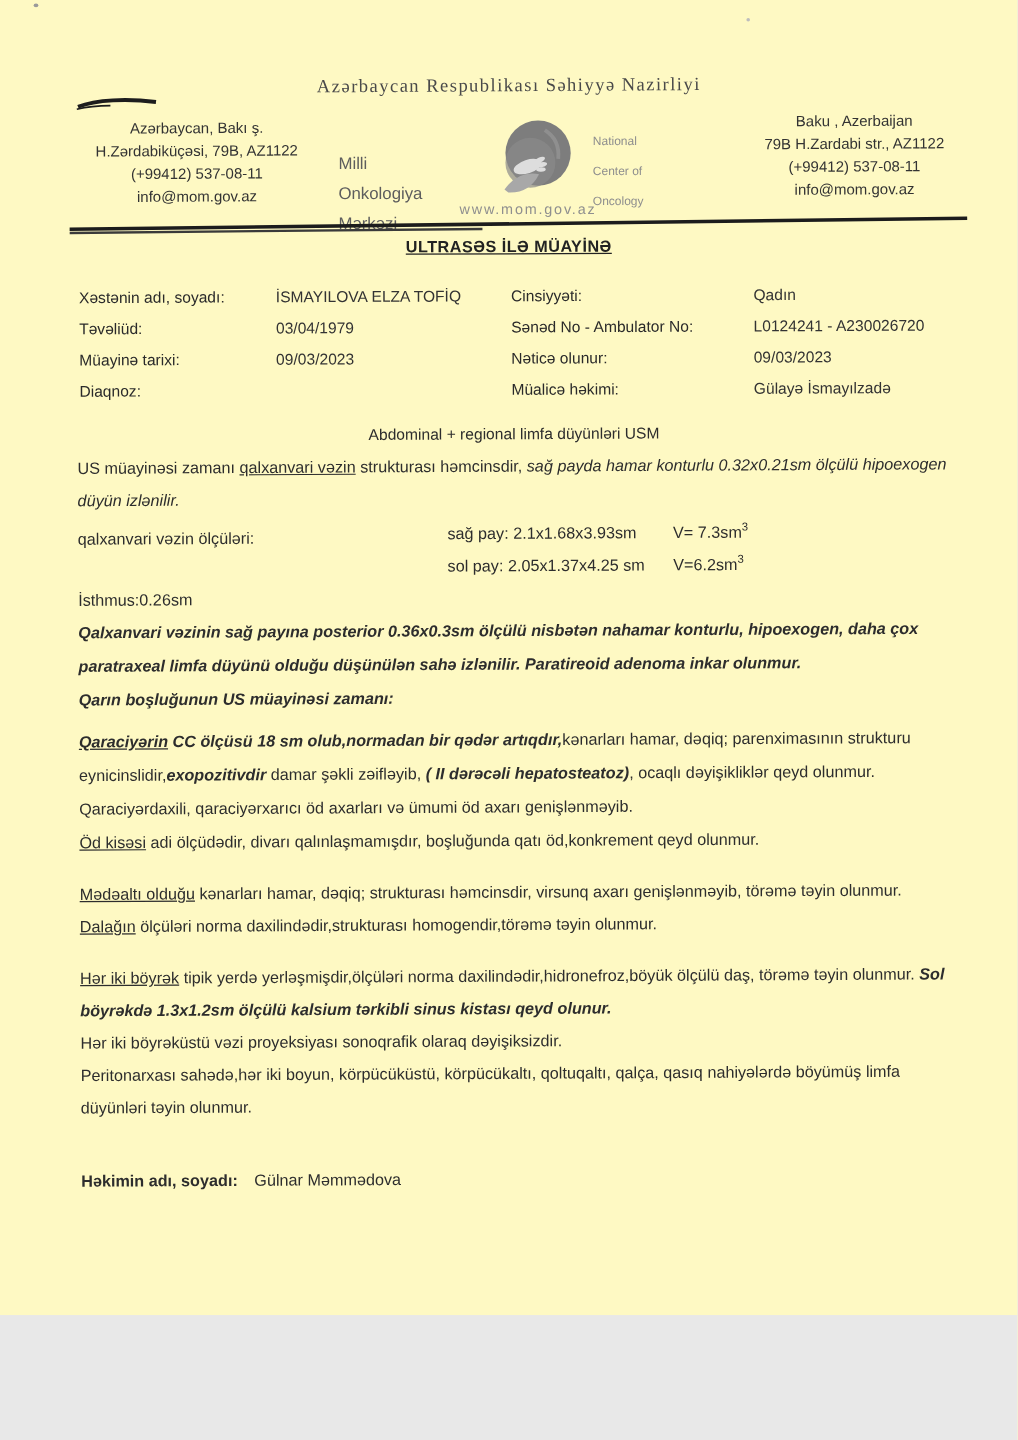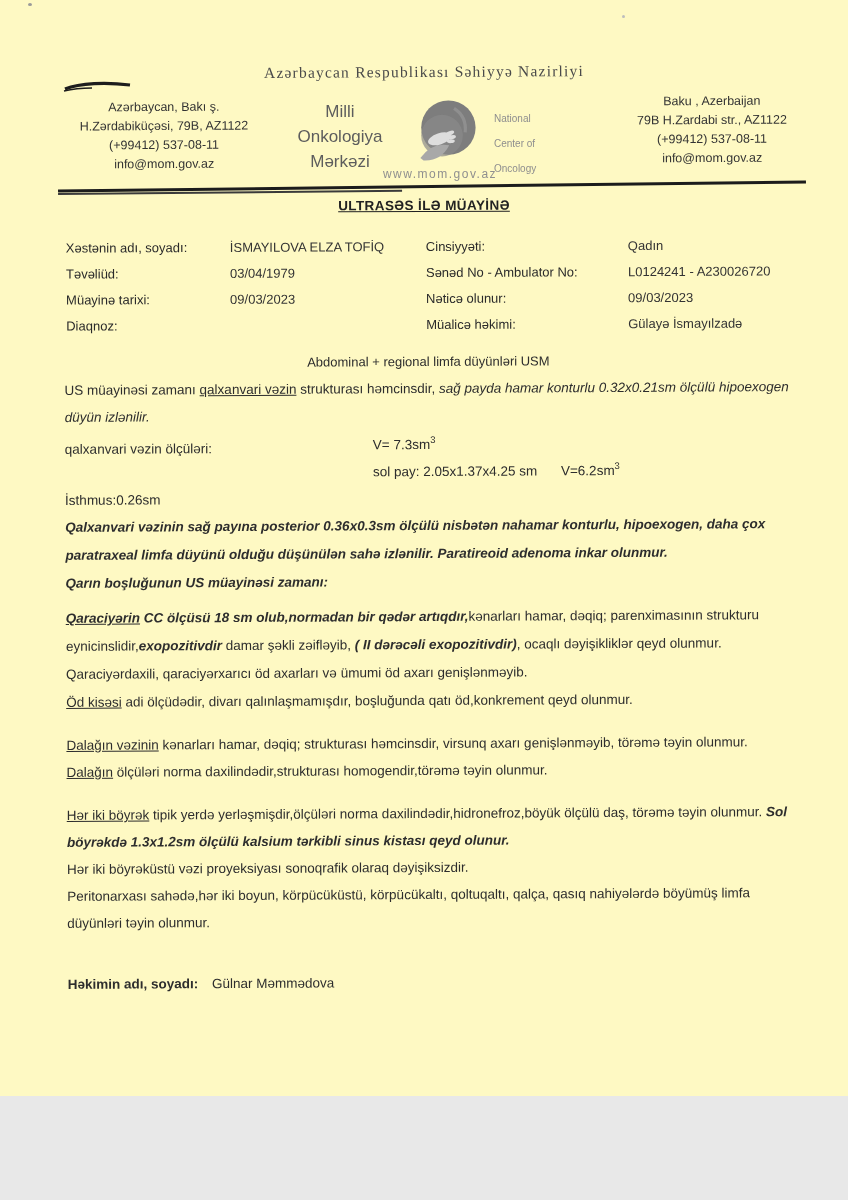--- a/index.html
+++ b/index.html
@@ -21,21 +21,21 @@
     position:absolute;top:63px;left:0;right:0;
     text-align:center;
     font-family:"Liberation Serif", serif;
     font-size:15.5px;letter-spacing:1.2px;color:#4a4a4a;
     transform:rotate(-0.35deg);
   }
   .addr{position:absolute;text-align:center;font-size:12.5px;line-height:19px;color:#333;}
   .addr-left{top:98px;left:40px;width:248px;transform:rotate(-0.3deg);}
   .addr-right{top:92px;left:588px;width:248px;transform:rotate(-0.3deg);}
   .logo-svg{position:absolute;top:94px;left:406px;width:80px;height:80px;}
-  .logo-az{position:absolute;top:99px;left:282px;width:116px;text-align:center;font-size:17px;line-height:25px;color:#5d5d5d;}
+  .logo-az{position:absolute;top:124px;left:282px;width:116px;text-align:left;font-size:14px;line-height:25px;color:#5d5d5d;}
   .logo-en{position:absolute;top:106px;left:494px;width:130px;text-align:left;font-size:10px;line-height:25px;color:#8e8e8e;}
   .website{position:absolute;top:167px;left:0;right:0;text-align:center;font-size:12px;letter-spacing:1.5px;color:#8f8f8f;transform:translateX(16px);}
   .rule{position:absolute;top:185px;left:58px;width:748px;height:3px;background:#1c1c1c;transform:rotate(-0.7deg);}
   .rule:after{content:"";position:absolute;left:0;top:4px;width:46%;height:2px;background:#3a3a3a;transform:rotate(0.15deg);}
   
   .doc-title{
     position:absolute;top:198px;left:0;right:0;text-align:center;
     font-size:13.5px;font-weight:bold;letter-spacing:0.4px;
     text-decoration:underline;color:#222;
     transform:rotate(-0.2deg);
@@ -167,44 +167,45 @@
   <div class="body">
 
     <p class="section-heading">Abdominal + regional limfa düyünləri USM</p>
 
     <p class="p1"><span>US müayinəsi zamanı </span><span class="u">qalxanvari vəzin</span><span> strukturası həmcinsdir, </span><span class="i">sağ payda hamar konturlu 0.32x0.21sm ölçülü hipoexogen düyün izlənilir.</span></p>
 
     <div class="thyroid">
       <div class="tlabel">qalxanvari vəzin ölçüləri:</div>
       <div class="rows">
         <div class="trow">
+          <span>sağ pay: 2.1x1.68x3.93sm</span>
           <span><span>V= 7.3sm</span><sup>3</sup></span>
         </div>
         <div class="trow">
           <span>sol pay: 2.05x1.37x4.25 sm</span>
           <span><span>V=6.2sm</span><sup>3</sup></span>
         </div>
       </div>
     </div>
 
     <p class="isthmus">İsthmus:0.26sm</p>
 
     <p class="p2 bi">Qalxanvari vəzinin sağ payına posterior 0.36x0.3sm ölçülü nisbətən nahamar konturlu, hipoexogen, daha çox paratraxeal limfa düyünü olduğu düşünülən sahə izlənilir. Paratireoid adenoma inkar olunmur.</p>
 
     <p class="h2 bi">Qarın boşluğunun US müayinəsi zamanı:</p>
 
     <div class="block3">
-      <p><span class="biu">Qaraciyərin</span><span class="bi"> CC ölçüsü 18 sm olub,normadan bir qədər artıqdır,</span><span>kənarları hamar, dəqiq; parenximasının strukturu eynicinslidir,</span><span class="bi">exopozitivdir</span><span> damar şəkli zəifləyib,  </span><span class="bi">( II dərəcəli exopozitivdir)</span><span>, ocaqlı dəyişikliklər qeyd olunmur.</span></p>
+      <p><span class="biu">Qaraciyərin</span><span class="bi"> CC ölçüsü 18 sm olub,normadan bir qədər artıqdır,</span><span>kənarları hamar, dəqiq; parenximasının strukturu eynicinslidir,</span><span class="bi">exopozitivdir</span><span> damar şəkli zəifləyib,  </span><span class="bi">( II dərəcəli hepatosteatoz)</span><span>, ocaqlı dəyişikliklər qeyd olunmur.</span></p>
       <p>Qaraciyərdaxili, qaraciyərxarıcı öd axarları və ümumi öd axarı genişlənməyib.</p>
     </div>
 
     <p class="p5"><span class="u">Öd kisəsi</span><span> adi ölçüdədir, divarı qalınlaşmamışdır, boşluğunda qatı öd,konkrement qeyd olunmur.</span></p>
 
     <div class="p67">
-      <p><span class="u">Dalağın vəzinin</span><span> kənarları hamar, dəqiq; strukturası həmcinsdir, virsunq axarı genişlənməyib, törəmə təyin olunmur.</span></p>
+      <p><span class="u">Mədəaltı olduğu</span><span> kənarları hamar, dəqiq; strukturası həmcinsdir, virsunq axarı genişlənməyib, törəmə təyin olunmur.</span></p>
       <p><span class="u">Dalağın</span><span> ölçüləri norma daxilindədir,strukturası homogendir,törəmə təyin olunmur.</span></p>
     </div>
 
     <div class="p89">
       <p><span class="u">Hər iki böyrək</span><span> tipik yerdə yerləşmişdir,ölçüləri norma daxilindədir,hidronefroz,böyük ölçülü daş, törəmə təyin olunmur. </span><span class="bi">Sol böyrəkdə 1.3x1.2sm ölçülü kalsium tərkibli sinus kistası qeyd olunur.</span></p>
       <p>Hər iki böyrəküstü vəzi proyeksiyası sonoqrafik olaraq dəyişiksizdir.</p>
     </div>
 
     <p class="p10">Peritonarxası sahədə,hər iki boyun, körpücüküstü, körpücükaltı, qoltuqaltı, qalça, qasıq nahiyələrdə böyümüş limfa düyünləri təyin olunmur.</p>
 

